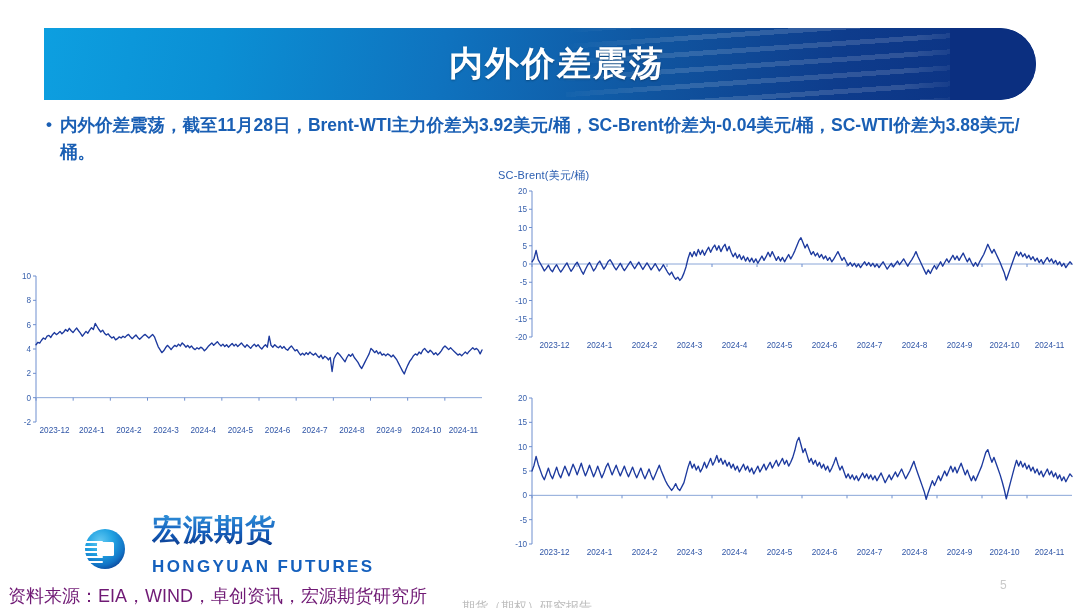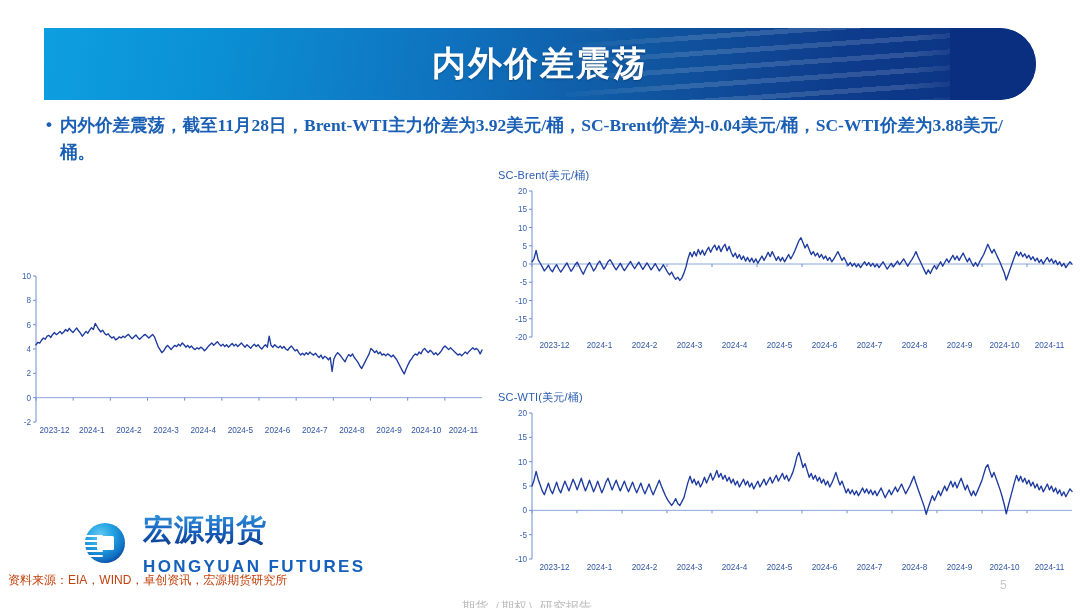--- a/index.html
+++ b/index.html
@@ -28,61 +28,62 @@
   .banner .cap{
     position:absolute;right:0;top:0;width:86px;height:100%;
     background:#0b2f80;border-radius:0 36px 36px 0;
   }
   .banner-title{
     position:absolute;left:0;top:0;width:100%;height:100%;
     display:flex;align-items:center;justify-content:center;
     color:#ffffff;font-size:34px;font-weight:bold;letter-spacing:2px;
     text-shadow:0 1px 2px rgba(0,0,0,.28);
     z-index:3;
+    padding-left:17px;
   }
   
   .bullet{
     position:absolute;left:46px;top:112px;width:975px;
     display:flex;align-items:flex-start;gap:8px;
     color:#1a5fb4;font-size:17.5px;font-weight:bold;line-height:1.55;
   }
   .bullet .dot{font-size:17px;line-height:1.5;flex:0 0 auto;}
-  .bullet .txt{flex:1 1 auto;font-family:Liberation Serif, serif;}
+  .bullet .txt{flex:1 1 auto;}
   
   .chart{position:absolute;}
   .chart .c-title{
     text-align:left;color:#2a5db0;font-size:11px;
     letter-spacing:.2px;white-space:nowrap;
   }
   .chart svg{display:block;}
   .tick-lbl{fill:#3a62ad;font-size:8.2px;font-family:"Liberation Sans",sans-serif;}
   .tick-lbl-x{fill:#2f55a6;font-size:8.2px;font-family:"Liberation Sans",sans-serif;}
   .axisline{stroke:#6f8fcf;stroke-width:1;}
   .zeroline{stroke:#8aa6d8;stroke-width:1;}
   .series{fill:none;stroke:#1d3a9e;stroke-width:1.35;stroke-linejoin:round;stroke-linecap:round;}
   #chart-brent-wti{left:2px;top:268px;width:486px;}
   #chart-sc-brent{left:498px;top:168px;width:580px;}
   #chart-sc-wti{left:498px;top:390px;width:580px;}
   
-  .logo{position:absolute;left:75px;top:515px;display:flex;align-items:flex-start;gap:12px;}
+  .logo{position:absolute;left:75px;top:515px;display:flex;align-items:flex-end;gap:21px;}
   .logo-mark{position:relative;width:56px;height:56px;flex:0 0 auto;}
   .logo-text{display:flex;flex-direction:column;justify-content:center;}
   .logo-cn{
     font-size:30px;font-weight:bold;letter-spacing:1px;line-height:1;
     color:#1560bd;
     background:linear-gradient(180deg,#2f8fd8 0%,#1560bd 55%,#0d3f92 100%);
     -webkit-background-clip:text;background-clip:text;-webkit-text-fill-color:transparent;
   }
   .logo-en{
     font-size:17px;font-weight:bold;letter-spacing:2.4px;color:#1560bd;margin-top:12px;
   }
   
   .source{
-    position:absolute;left:8px;top:572px;
-    font-size:12px;color:#c2410c;white-space:nowrap;
+    position:absolute;left:8px;top:584px;
+    font-size:18px;color:#701a75;white-space:nowrap;
   }
   .watermark{
     position:absolute;left:462px;top:578px;
     font-size:13px;color:#bdbdbd;white-space:nowrap;margin-top:20px;
   }
   .page-num{
     position:absolute;left:1000px;top:578px;
     font-size:12px;color:#c9c9c9;
   }
 </style>
@@ -191,21 +192,20 @@
       <text x="461.5" y="165" text-anchor="middle" class="tick-lbl-x">2024-9</text>
       <line x1="484" y1="81" x2="484" y2="84" class="axisline"></line>
       <text x="506.5" y="165" text-anchor="middle" class="tick-lbl-x">2024-10</text>
       <line x1="529" y1="81" x2="529" y2="84" class="axisline"></line>
       <text x="551.5" y="165" text-anchor="middle" class="tick-lbl-x">2024-11</text>
       <polyline points="34.00,78.81 36.05,75.53 38.11,67.50 40.16,76.62 42.21,80.27 44.27,83.92 46.32,87.93 48.37,85.38 50.43,82.09 52.48,86.47 54.53,88.67 56.59,84.65 58.64,81.73 60.69,85.75 62.75,89.03 64.80,86.11 66.85,82.83 68.90,79.91 70.96,84.28 73.01,88.30 75.06,85.38 77.12,81.73 79.17,79.17 81.22,83.19 83.28,87.57 85.33,91.22 87.38,86.47 89.44,82.46 91.49,79.54 93.54,83.55 95.60,87.93 97.65,85.02 99.70,80.63 101.76,78.08 103.81,82.09 105.86,86.11 107.92,82.83 109.97,78.81 112.02,76.62 114.08,79.91 116.13,83.92 118.18,86.84 120.24,83.55 122.29,80.27 124.34,84.28 126.40,87.57 128.45,84.65 130.50,81.37 132.56,78.45 134.61,82.46 136.66,85.75 138.71,82.46 140.77,79.17 142.82,82.83 144.87,86.47 146.93,83.19 148.98,79.91 151.03,83.19 153.09,86.84 155.14,83.92 157.19,80.63 159.25,84.28 161.30,87.93 163.35,85.02 165.41,81.73 167.46,85.38 169.51,89.03 171.57,91.95 173.62,89.03 175.67,93.41 177.73,96.33 179.78,94.14 181.83,97.42 183.89,94.87 185.94,90.13 187.99,83.92 190.05,75.53 192.10,69.32 194.15,73.70 196.21,68.59 198.26,72.97 200.31,66.40 202.37,71.51 204.42,67.13 206.47,72.24 208.52,67.86 210.58,64.21 212.63,69.32 214.68,64.94 216.74,62.02 218.79,67.13 220.84,62.75 222.90,68.59 224.95,64.21 227.00,61.29 229.06,67.86 231.11,63.48 233.16,69.32 235.22,73.70 237.27,70.05 239.32,75.16 241.38,71.51 243.43,76.62 245.48,72.97 247.54,78.08 249.59,74.43 251.64,78.81 253.70,75.16 255.75,79.54 257.80,75.89 259.86,80.27 261.91,76.62 263.96,72.97 266.02,77.35 268.07,73.70 270.12,69.32 272.17,73.70 274.23,68.59 276.28,72.97 278.33,77.35 280.39,73.70 282.44,78.08 284.49,74.43 286.55,78.81 288.60,75.16 290.65,71.51 292.71,75.89 294.76,72.24 296.81,67.86 298.87,62.75 300.92,57.64 302.97,54.72 305.03,59.83 307.08,64.94 309.13,61.29 311.19,66.40 313.24,71.51 315.29,68.59 317.35,72.97 319.40,70.05 321.45,74.43 323.51,71.51 325.56,75.89 327.61,72.97 329.67,77.35 331.72,74.43 333.77,78.81 335.83,75.89 337.88,72.24 339.93,68.59 341.98,72.97 344.04,77.35 346.09,74.43 348.14,78.81 350.20,82.46 352.25,79.54 354.30,83.19 356.36,80.27 358.41,83.92 360.46,81.00 362.52,84.65 364.57,81.73 366.62,78.81 368.68,82.46 370.73,79.54 372.78,83.19 374.84,80.27 376.89,83.92 378.94,81.00 381.00,84.65 383.05,81.73 385.10,78.81 387.16,82.46 389.21,86.11 391.26,83.19 393.32,80.27 395.37,83.92 397.42,81.00 399.48,78.08 401.53,81.73 403.58,78.81 405.63,75.89 407.69,79.54 409.74,83.19 411.79,79.54 413.85,76.62 415.90,72.97 417.95,68.59 420.01,73.70 422.06,78.08 424.11,82.46 426.17,86.84 428.22,91.22 430.27,86.84 432.33,90.49 434.38,86.11 436.43,82.46 438.49,86.11 440.54,82.46 442.59,78.81 444.65,83.19 446.70,79.54 448.75,75.89 450.81,79.54 452.86,75.89 454.91,72.24 456.97,76.62 459.02,72.97 461.07,77.35 463.13,73.70 465.18,70.05 467.23,74.43 469.29,78.81 471.34,75.16 473.39,79.54 475.44,83.19 477.50,79.54 479.55,83.19 481.60,78.81 483.66,75.16 485.71,71.51 487.76,66.40 489.82,61.29 491.87,65.67 493.92,70.05 495.98,66.40 498.03,70.78 500.08,75.16 502.14,79.54 504.19,84.65 506.24,89.76 508.30,97.06 510.35,91.22 512.40,85.38 514.46,79.54 516.51,73.70 518.56,68.59 520.62,72.97 522.67,69.32 524.72,73.70 526.78,70.78 528.83,75.16 530.88,72.24 532.94,76.62 534.99,73.70 537.04,78.08 539.10,75.16 541.15,79.54 543.20,76.62 545.25,81.00 547.31,77.35 549.36,74.43 551.41,78.81 553.47,75.89 555.52,80.27 557.57,77.35 559.63,81.73 561.68,78.81 563.73,83.19 565.79,80.27 567.84,84.65 569.89,81.73 571.95,78.81 574.00,81.15" class="series"></polyline>
     </svg>
 </div>
 
 <div class="chart" id="chart-sc-wti">
-  <div class="c-title">SC-WTI(美元/桶)</div>
   <svg width="580" height="180" viewBox="0 0 580 180">
       <line x1="31" y1="154" x2="34" y2="154" class="axisline"></line>
       <text x="29" y="157" text-anchor="end" class="tick-lbl">-10</text>
       <line x1="31" y1="129.66666666666669" x2="34" y2="129.66666666666669" class="axisline"></line>
       <text x="29" y="132.66666666666669" text-anchor="end" class="tick-lbl">-5</text>
       <line x1="31" y1="105.33333333333333" x2="34" y2="105.33333333333333" class="axisline"></line>
       <text x="29" y="108.33333333333333" text-anchor="end" class="tick-lbl">0</text>
       <line x1="31" y1="81" x2="34" y2="81" class="axisline"></line>
       <text x="29" y="84" text-anchor="end" class="tick-lbl">5</text>
       <line x1="31" y1="56.666666666666664" x2="34" y2="56.666666666666664" class="axisline"></line>

